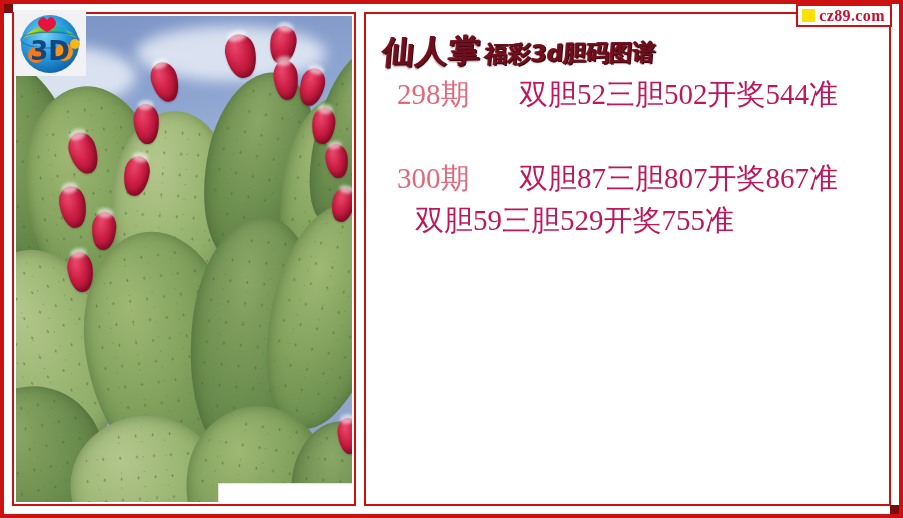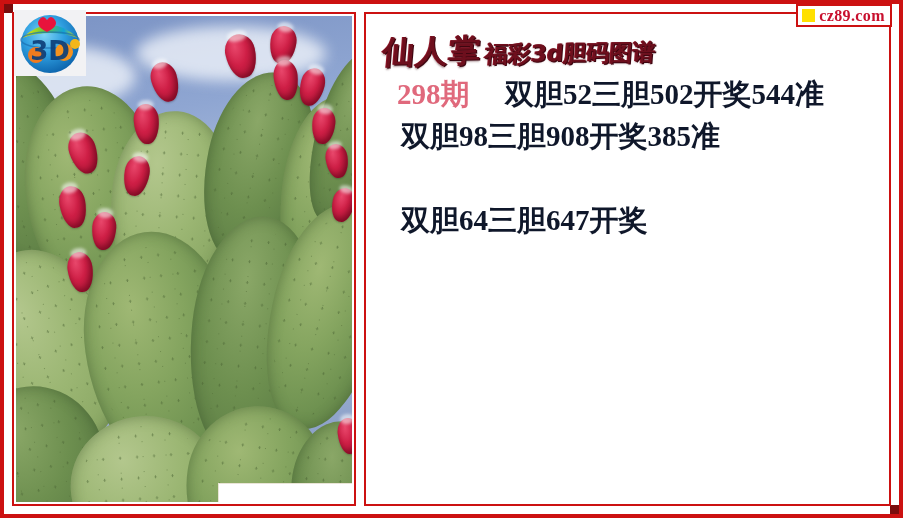--- a/index.html
+++ b/index.html
@@ -170,41 +170,41 @@
       1px 1px 0 #3d0610,
       -1px 0 0 #8e1527,
       0 1px 2px rgba(60,6,14,0.4);
     line-height: 1;
     padding-bottom: 2px;
   }
 
   
   #rows {
     position: absolute;
-    left: 0; right: 0; top: 58px; font-weight: bold;
+    left: 0; right: 0; top: 58px;
   }
   .row {
     display: flex;
     align-items: baseline;
     height: 42px;
     padding-left: 28px;
     white-space: nowrap;
   }
   .row-issue {
     font-family: "Liberation Serif", "DejaVu Serif", serif;
     font-size: 29px;
     color: #e0697c;
     letter-spacing: 0px;
     min-width: 104px;
   }
   .row-body {
     font-family: "Liberation Serif", "DejaVu Serif", serif;
     font-size: 29px;
-    color: #0f172a;
-    margin-left: 4px;
+    color: #be185d;
+    margin-left: 18px;
     letter-spacing: 0px;
   }
 
   
   #logo {
     position: absolute;
     left: 10px; top: 6px;
     width: 56px; height: 66px;
     z-index: 7;
     text-align: right;
@@ -300,29 +300,32 @@
       </div>
 
       <div id="rows">
 
         <div class="row">
           <span class="row-issue">298期</span>
           <span class="row-body">双胆52三胆502开奖544准</span>
         </div>
 
         <div class="row">
-          <span class="row-body">双胆98三胆908开奖385准</span>
-        </div>
-
-
-        <div class="row">
-        </div>
-
-        <div class="row">
-          <span class="row-body">双胆64三胆647开奖</span>
+        </div>
+
+        <div class="row">
+          <span class="row-issue">300期</span>
+          <span class="row-body">双胆87三胆807开奖867准</span>
+        </div>
+
+        <div class="row">
+          <span class="row-body">双胆59三胆529开奖755准</span>
+        </div>
+
+        <div class="row">
         </div>
 
       </div>
     </div>
   </div>
 
   <div id="site-badge">
     <span id="badge-square"></span>
     <span id="badge-text">cz89.com</span>
   </div>

